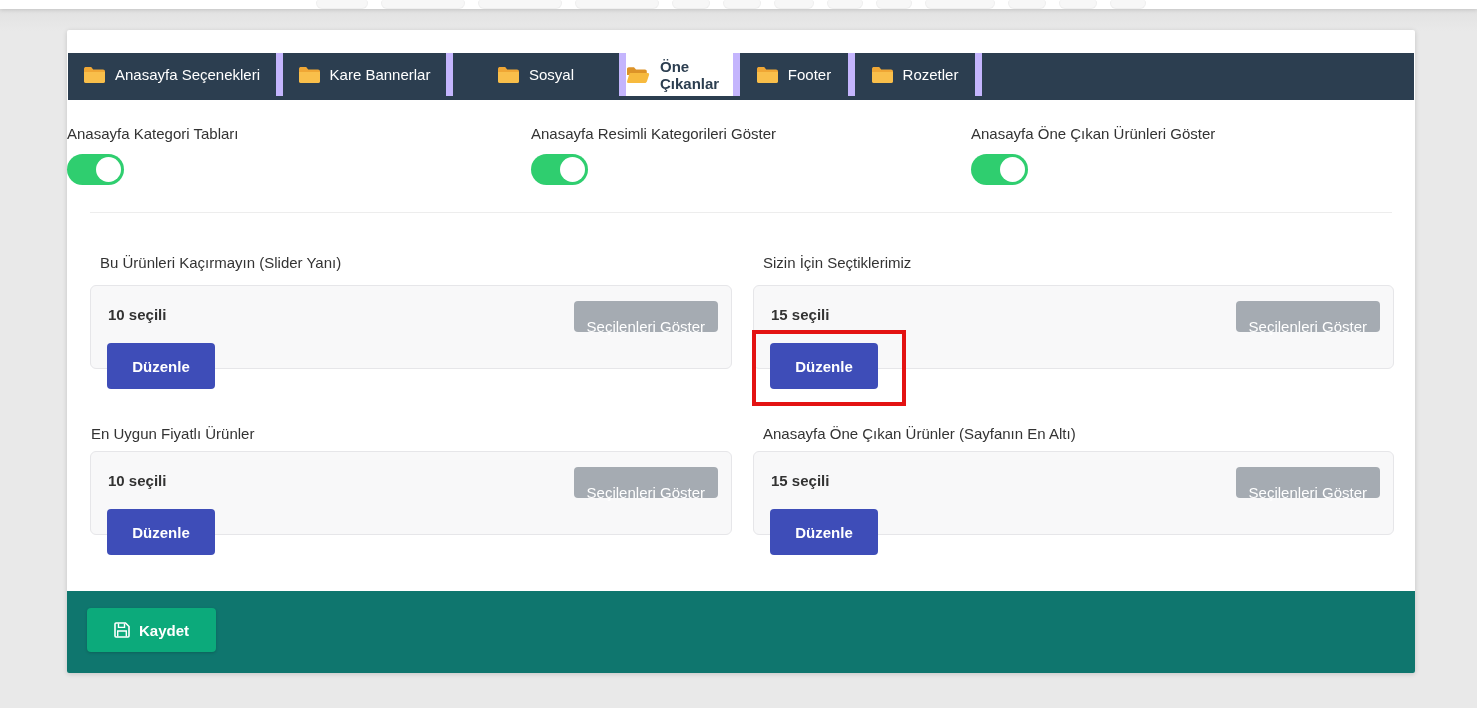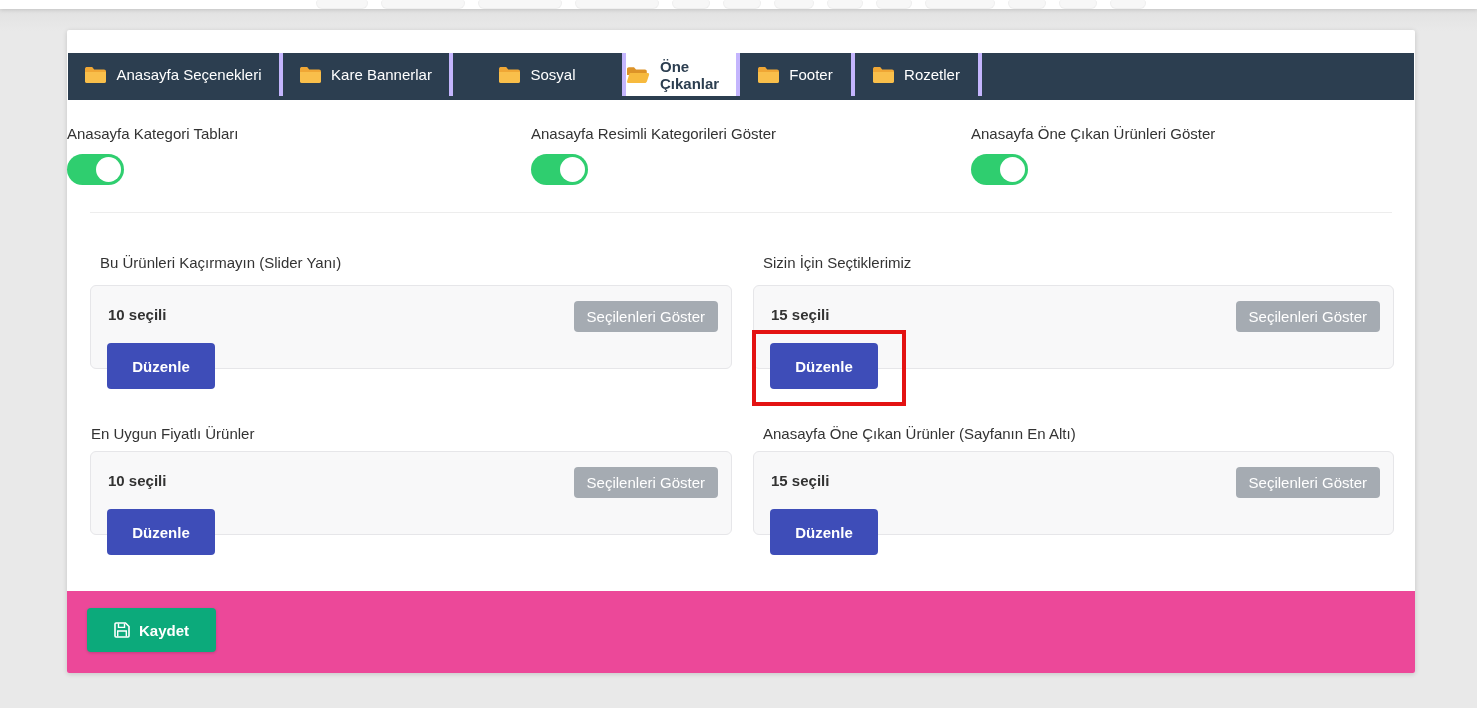--- a/index.html
+++ b/index.html
@@ -31,21 +31,21 @@
     background:#ffffff;border-radius:2px;box-shadow:0 1px 5px rgba(0,0,0,.16);z-index:2;
   }
 
   
   .tabbar{
     position:absolute;left:1px;top:23px;width:1346px;height:47px;
     background:#2c3e50;display:flex;
   }
   .tab{
     height:43px;display:flex;align-items:center;justify-content:center;gap:10px;
-    color:#ffffff;font-size:15px;border-right:4px solid #c4b5fd;
+    color:#ffffff;font-size:15px;border-right:7px solid #c4b5fd;
     box-sizing:border-box;cursor:pointer;flex:0 0 auto;
   }
   .tab:nth-of-type(1){width:215px}
   .tab:nth-of-type(2){width:170px}
   .tab:nth-of-type(3){width:173px}
   .tab:nth-of-type(4){width:114px}
   .tab:nth-of-type(5){width:115px}
   .tab:nth-of-type(6){width:127px}
   .tab.active{background:#ffffff;color:#2c3e50;font-weight:bold;}
   .tab .icon{display:flex;align-items:center}
@@ -81,34 +81,34 @@
     position:absolute;height:84px;background:#f8f8f9;
     border:1px solid #e6e6e9;border-radius:6px;box-sizing:border-box;
   }
   .pn1{left:23px;top:255px;width:642px}
   .pn2{left:686px;top:255px;width:641px}
   .pn3{left:23px;top:421px;width:642px}
   .pn4{left:686px;top:421px;width:641px}
 
   .count{position:absolute;left:17px;top:20px;font-size:15px;font-weight:bold;color:#333333;}
   .show-btn{
-    position:absolute;right:13px;top:15px;height:31px;padding:0 13px;
+    position:absolute;right:13px;top:15px;height:31px;padding:10px 13px;
     background:#a5abb2;color:#ffffff;font-size:15px;line-height:31px;
     border:none;border-radius:4px;cursor:pointer;font-family:inherit;
   }
   .edit-btn{
     position:absolute;left:16px;top:57px;width:108px;height:46px;
     background:#3e4db8;color:#ffffff;font-size:15px;font-weight:bold;
     border:none;border-radius:4px;cursor:pointer;font-family:inherit;
   }
 
   
   .card-footer{
     position:absolute;left:0;top:561px;width:1348px;height:82px;
-    background:#ec4899;border-radius:0 0 2px 2px;
+    background:#0f766e;border-radius:0 0 2px 2px;
   }
   .save-btn{
     position:absolute;left:20px;top:17px;height:44px;padding:0 27px;
     background:#0caa7b;color:#ffffff;font-size:15px;font-weight:bold;
     border:none;border-radius:4px;cursor:pointer;font-family:inherit;
     display:flex;align-items:center;gap:9px;box-shadow:0 1px 3px rgba(0,0,0,.18);
   }
 
   
   .annotation{

